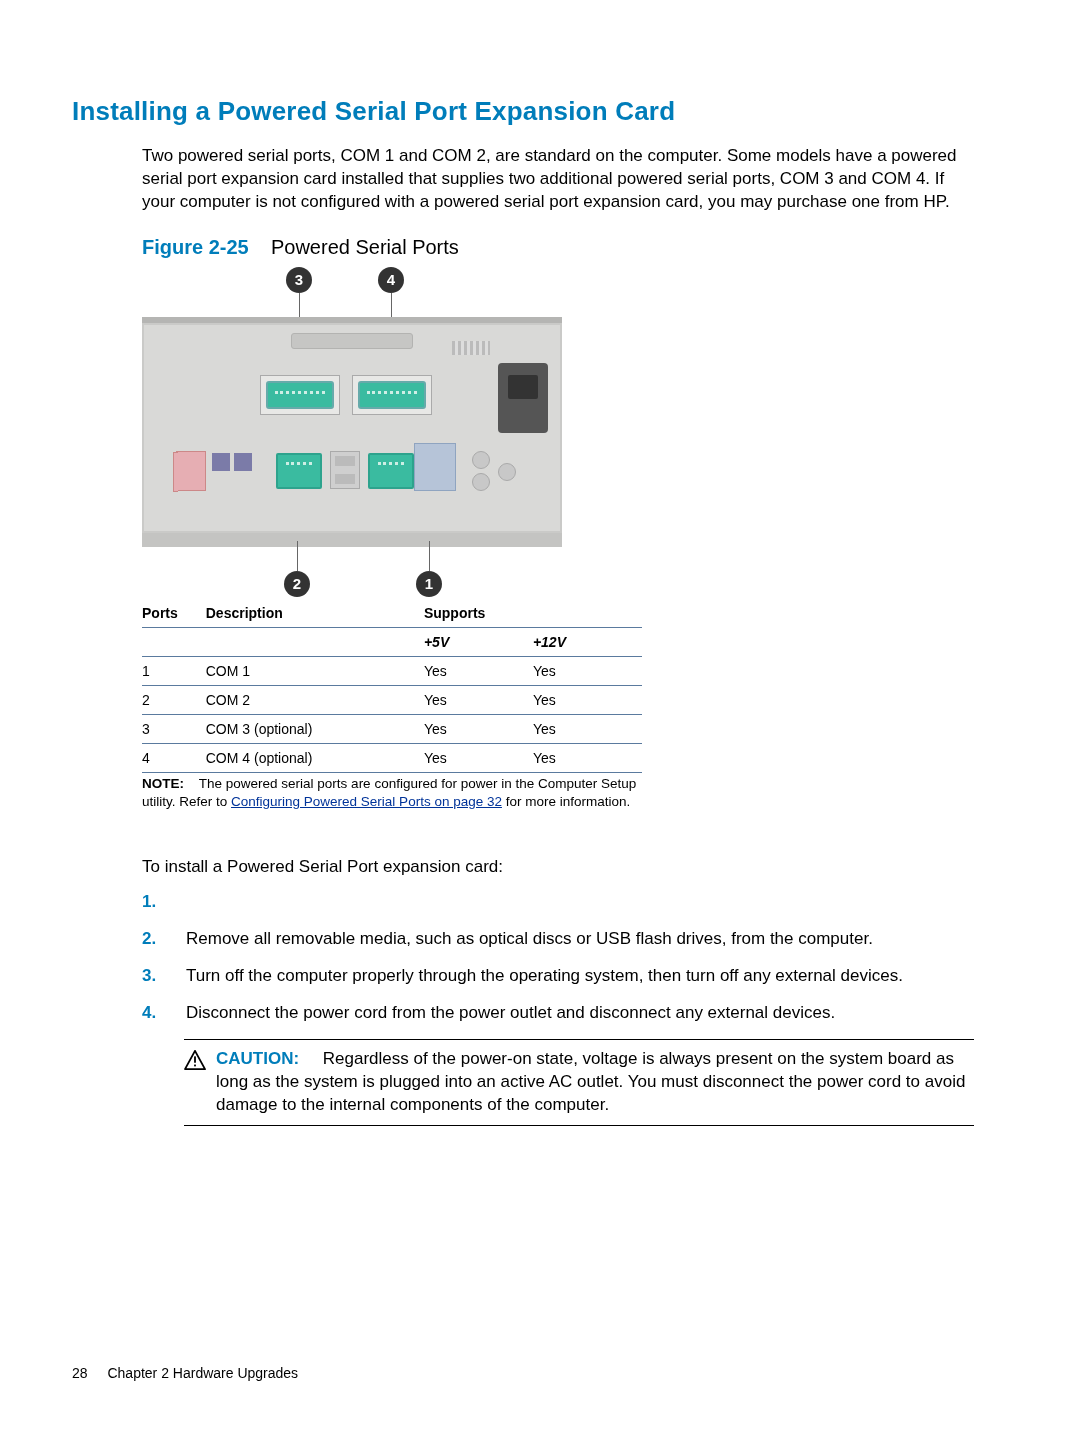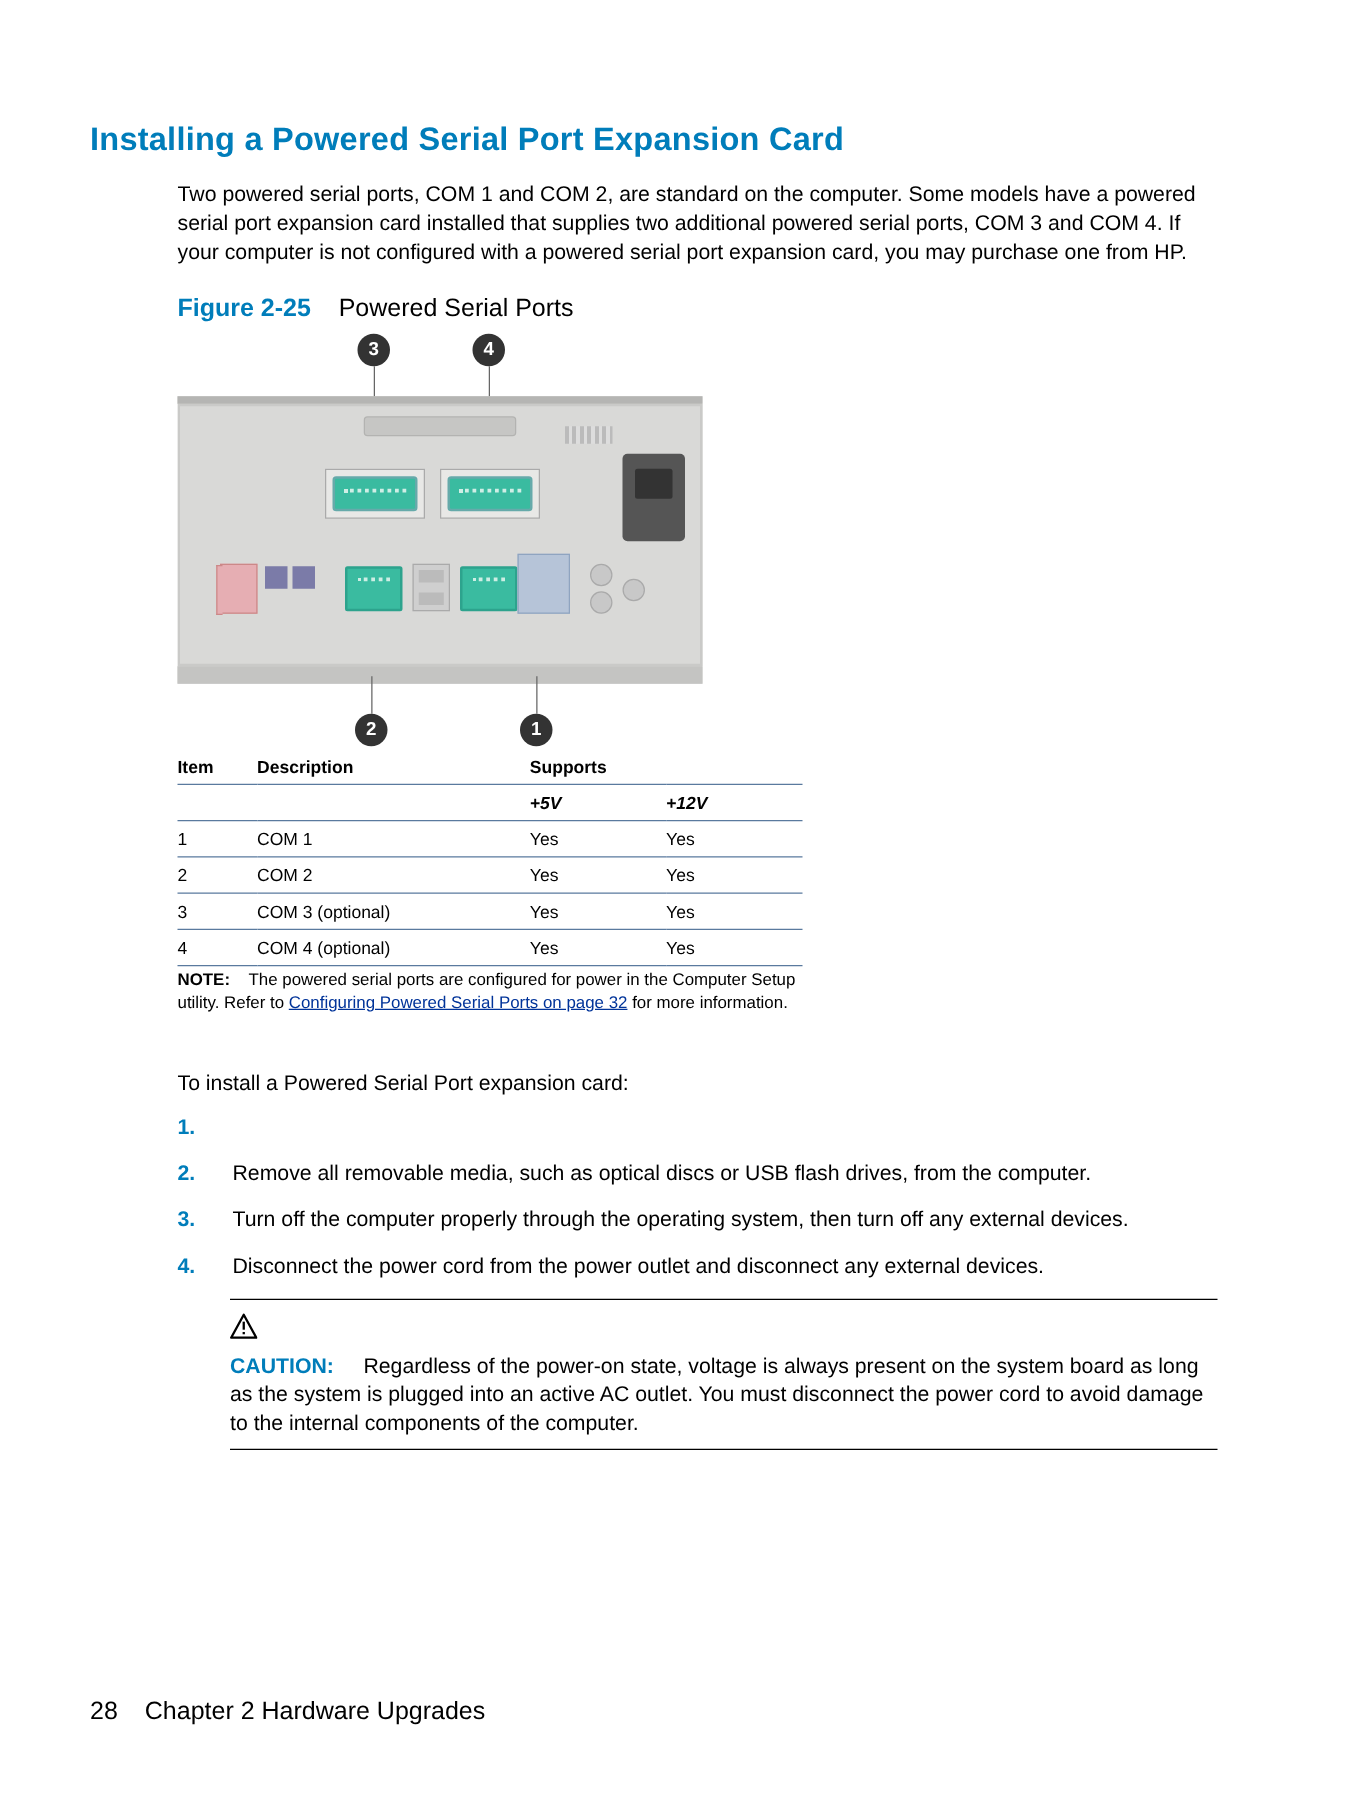--- a/index.html
+++ b/index.html
@@ -156,33 +156,32 @@
   .caution{
     margin:4px 0 0 112px;
     width:790px;
     border-top:1px solid #000;
     border-bottom:1px solid #000;
     padding:8px 0;
     font-size:17px;
     line-height:1.35;
     display:flex;
     gap:10px;
-    flex-direction:column;
   }
   .caution .icon{
     width:22px;height:20px;flex:0 0 22px;
     margin-top:2px;
   }
   .caution .ctext .clabel{color:var(--hp-blue);font-weight:bold;}
   
   .footer{
     position:absolute;
     left:72px;right:96px;
     bottom:56px;
-    font-size:20px;
+    font-size:14px;
   }
   .footer .pnum{display:inline-block;margin-right:16px;}
 </style>
 </head>
 <body>
 
 <div class="page">
   <h1 class="section-title">Installing a Powered Serial Port Expansion Card</h1>
 
   <p class="body-block">Two powered serial ports, COM 1 and COM 2, are standard on the computer. Some models have a powered serial port expansion card installed that supplies two additional powered serial ports, COM 3 and COM 4. If your computer is not configured with a powered serial port expansion card, you may purchase one from HP.</p>
@@ -230,21 +229,21 @@
         <span>1</span>
         <span class="lead"></span>
       </div>
     </div>
   </div>
 
 
   <table class="ports">
     <thead>
       <tr class="h1">
-        <th class="col-item">Item</th>
+        <th class="col-item">Ports</th>
         <th class="col-desc">Description</th>
         <th class="col-v" colspan="2">Supports</th>
       </tr>
       <tr class="h2">
         <th></th>
           <th></th>
         <th class="col-v">+5V</th>
         <th class="col-v">+12V</th>
       </tr>
     </thead>

